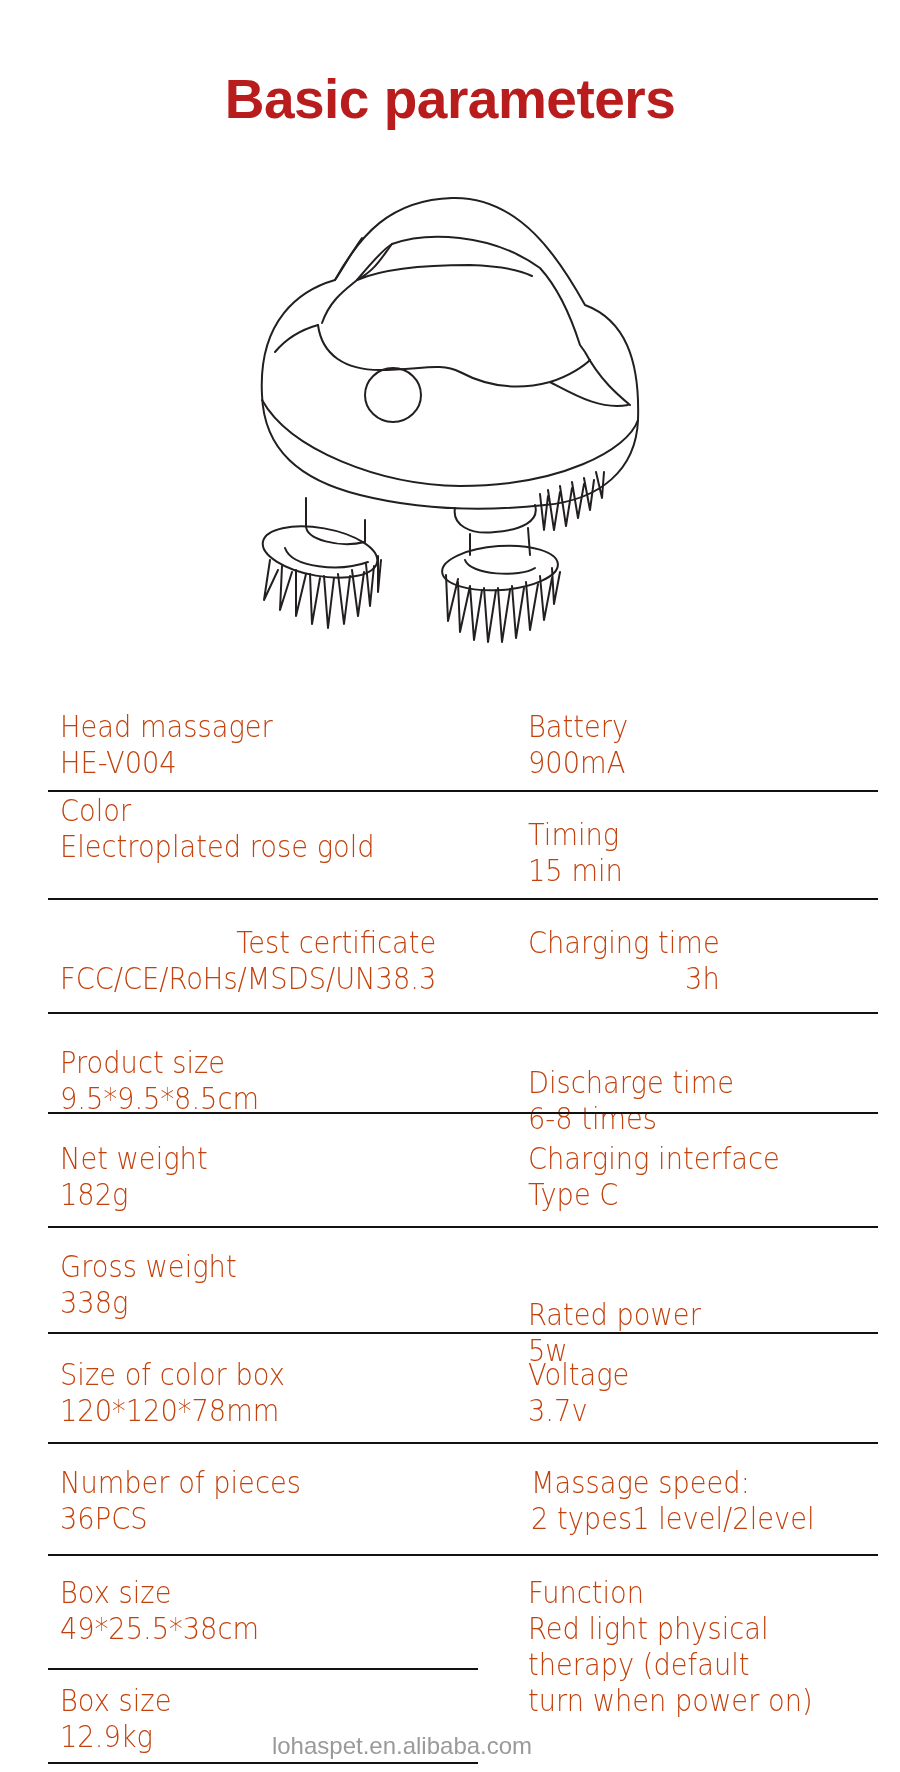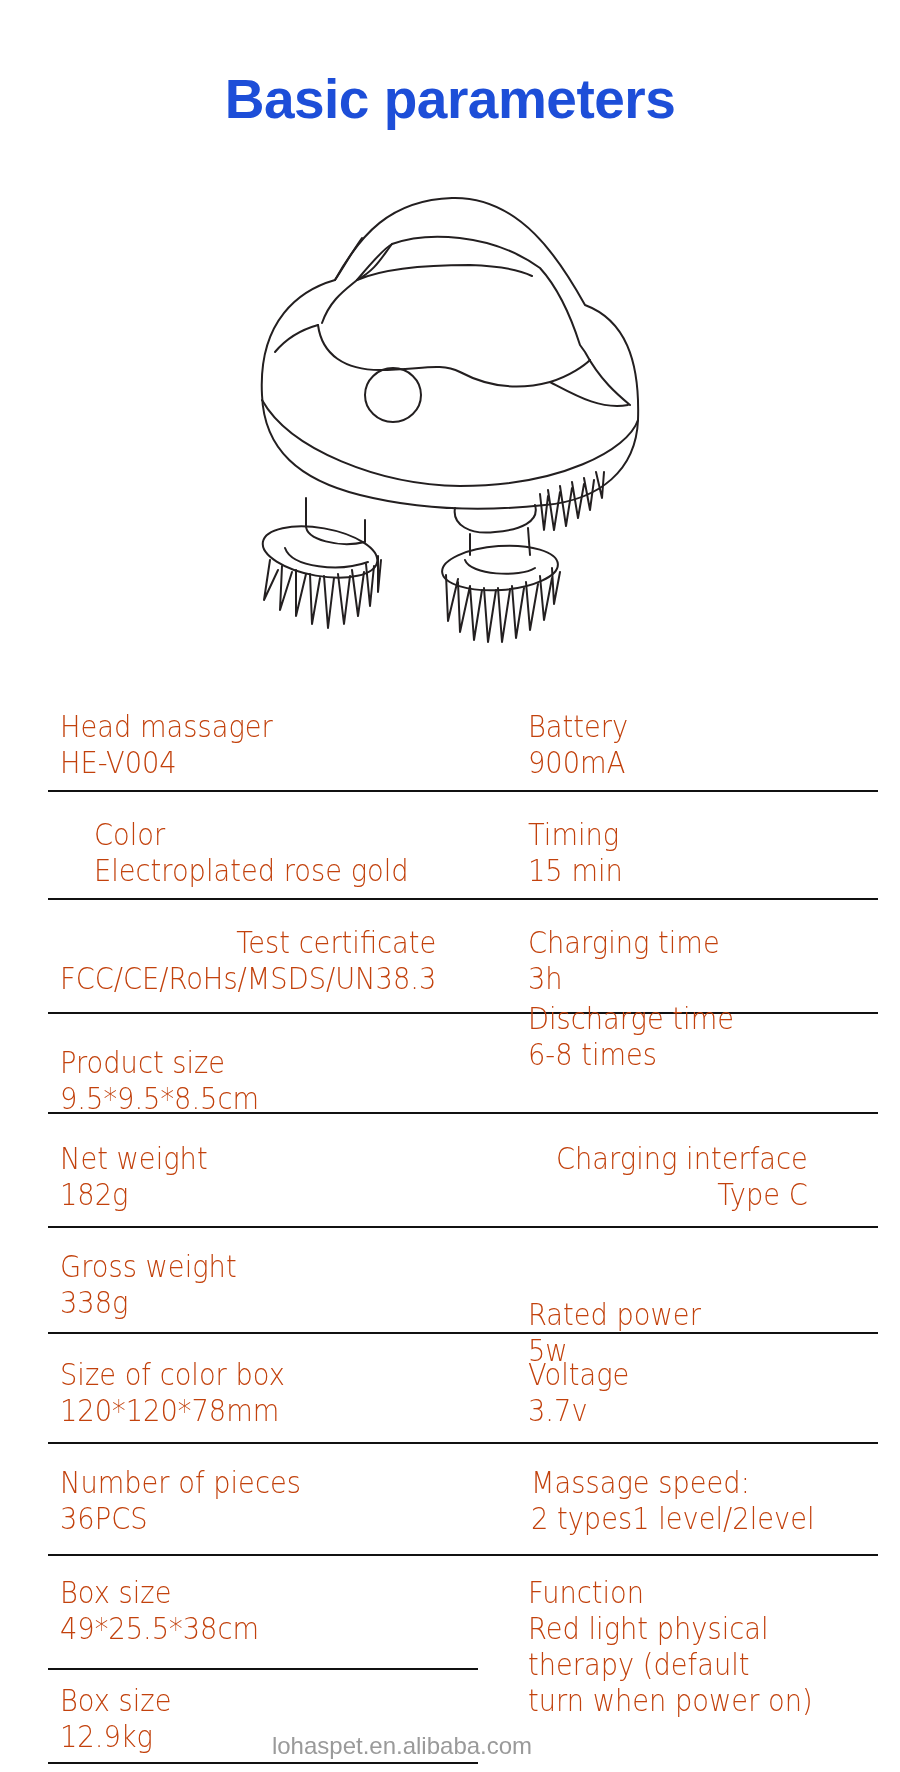--- a/index.html
+++ b/index.html
@@ -1,20 +1,20 @@
 <!DOCTYPE html>
 <html><head>
 <meta charset="utf-8">
 <style>
   html, body { margin: 0; padding: 0; background: #ffffff; }
   body { width: 900px; height: 1772px; position: relative; overflow: hidden;
          font-family: "DejaVu Sans", sans-serif; color: #111111; }
   .title { position: absolute; left: 0; top: 66px; width: 900px; text-align: center;
            font-family: "Liberation Sans", sans-serif; font-weight: bold; font-size: 55px;
-           letter-spacing: -0.5px; color: #1d4ed8; line-height: 66px; }
+           letter-spacing: -0.5px; color: #b91c1c; line-height: 66px; }
   .illus { position: absolute; left: 240px; top: 185px; width: 420px; height: 460px; }
   .cell { position: absolute; font-size: 31px; line-height: 36px; font-weight: 300;
           letter-spacing: 0px; white-space: nowrap; color: #c2410c;
           font-family: "DejaVu Sans", sans-serif; }
   .cell span { display: block; }
   .cell .lbl, .cell .val { transform: scaleX(0.88); transform-origin: left center; }
   .rule { position: absolute; height: 2px; background: #111; }
   .wm { position: absolute; left: 0; top: 1732px; width: 804px; text-align: center;
         font-family: "Liberation Sans", sans-serif; font-size: 24px; color: #9a9a9a; }
 </style>
@@ -64,55 +64,55 @@
 <div class="cell" style="left:60px; top:708px;">
   <span class="lbl">Head massager</span>
   <span class="val">HE-V004</span>
 </div>
 <div class="cell" style="left:528px; top:708px;">
   <span class="lbl">Battery</span>
   <span class="val">900mA</span>
 </div>
 <div class="rule" style="left:48px; width:830px; top:790px;"></div>
 
-<div class="cell" style="left:60px; top:816px;margin-left:34px;">
+<div class="cell" style="left:60px; top:792px;">
   <span class="lbl">Color</span>
   <span class="val">Electroplated rose gold</span>
 </div>
 <div class="cell" style="left:528px; top:816px;">
   <span class="lbl">Timing</span>
   <span class="val">15 min</span>
 </div>
 <div class="rule" style="left:48px; width:830px; top:898px;"></div>
 
 <div class="cell" style="left:60px; top:924px;text-align:right;">
   <span class="lbl">Test certificate</span>
   <span class="val">FCC/CE/RoHs/MSDS/UN38.3</span>
 </div>
-<div class="cell" style="left:528px; top:924px;">
+<div class="cell" style="left:528px; top:924px;text-align:right;">
   <span class="lbl">Charging time</span>
   <span class="val">3h</span>
 </div>
 <div class="rule" style="left:48px; width:830px; top:1012px;"></div>
 
 <div class="cell" style="left:60px; top:1032px;margin-top:12px;">
   <span class="lbl">Product size</span>
   <span class="val">9.5*9.5*8.5cm</span>
 </div>
-<div class="cell" style="left:528px; top:1000px;">
+<div class="cell" style="left:528px; top:1064px;">
   <span class="lbl">Discharge time</span>
   <span class="val">6-8 times</span>
 </div>
 <div class="rule" style="left:48px; width:830px; top:1112px;"></div>
 
 <div class="cell" style="left:60px; top:1140px;">
   <span class="lbl">Net weight</span>
   <span class="val">182g</span>
 </div>
-<div class="cell" style="left:556px; top:1140px;text-align:right;">
+<div class="cell" style="left:528px; top:1140px;">
   <span class="lbl">Charging interface</span>
   <span class="val">Type C</span>
 </div>
 <div class="rule" style="left:48px; width:830px; top:1226px;"></div>
 
 <div class="cell" style="left:60px; top:1248px;">
   <span class="lbl">Gross weight</span>
   <span class="val">338g</span>
 </div>
 <div class="cell" style="left:528px; top:1248px;margin-top:48px;">

